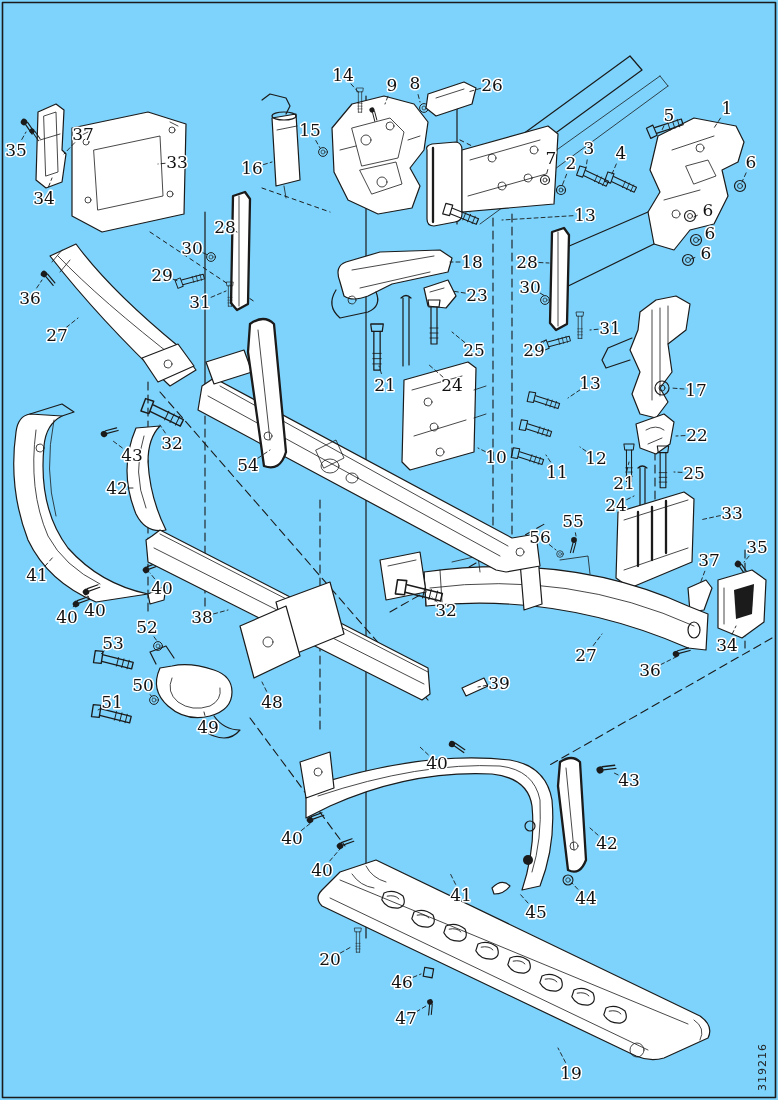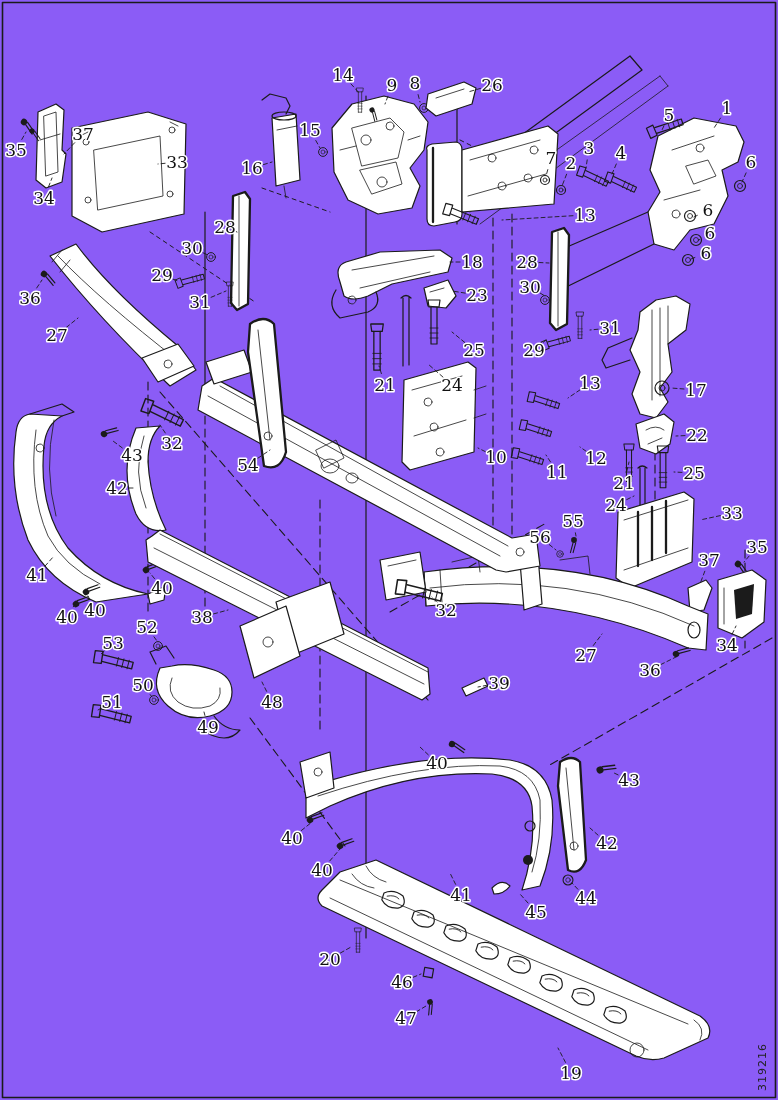--- a/index.html
+++ b/index.html
@@ -1,16 +1,16 @@
 <!DOCTYPE html>
 <html><head>
 <meta charset="utf-8">
 <style>
   html,body{margin:0;padding:0;background:#e8e8e8;}
-  .page{position:relative;width:778px;height:1100px;background:#8b5cf6;overflow:hidden;
+  .page{position:relative;width:778px;height:1100px;background:#7dd3fc;overflow:hidden;
         font-family:"DejaVu Serif",serif;}
   svg{position:absolute;left:0;top:0;}
   svg *{stroke:#1b1b1b;fill:none;stroke-width:1.2;stroke-linejoin:round;stroke-linecap:round;}
   .det{stroke-width:.8;}
   .thick{stroke-width:2.3;}
   .thin{stroke-width:.9;}
   .p{fill:#ffffff;}
   .dk{fill:#1b1b1b;stroke:none;}
   .dash{stroke-dasharray:8 5;stroke-width:1.1;}
   .dashf{stroke-dasharray:4 4;stroke-width:1;}

